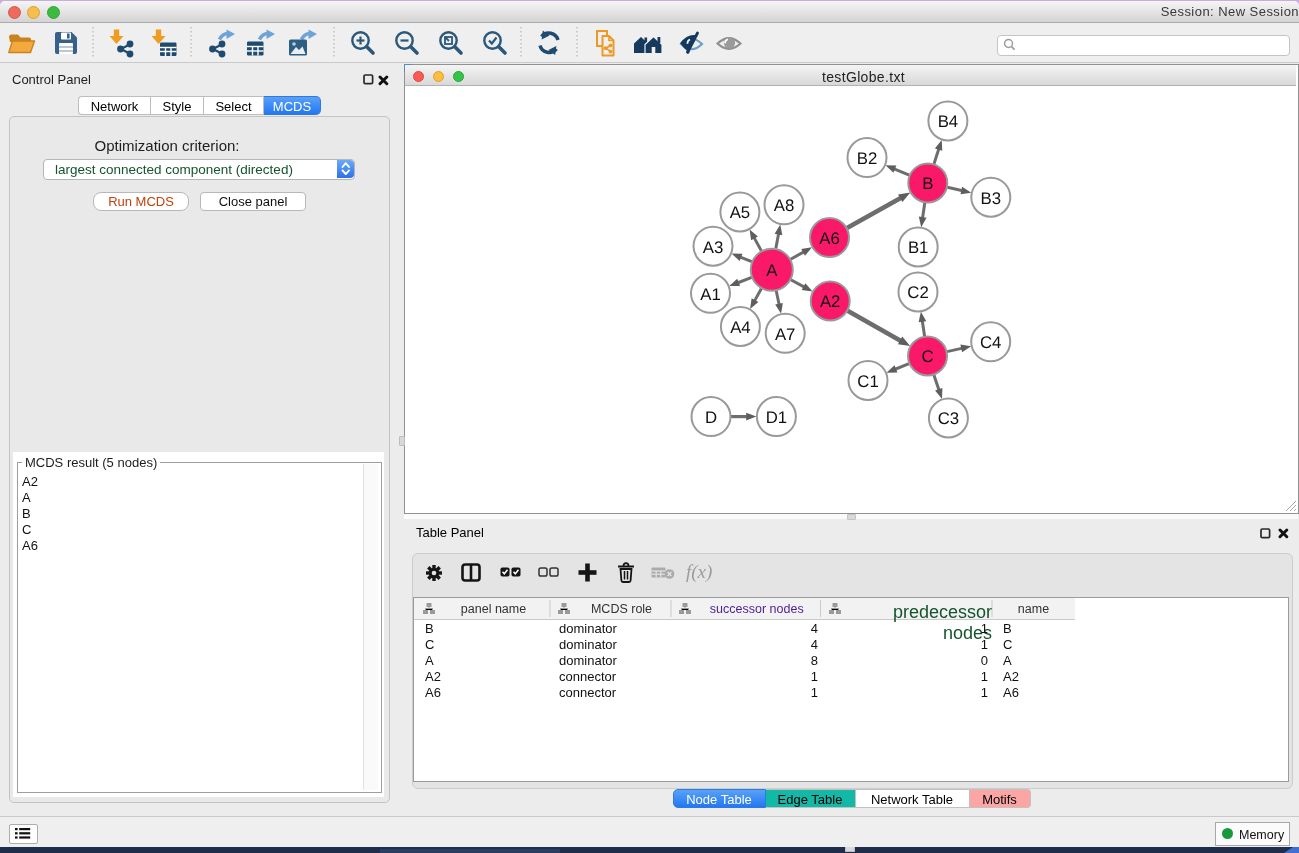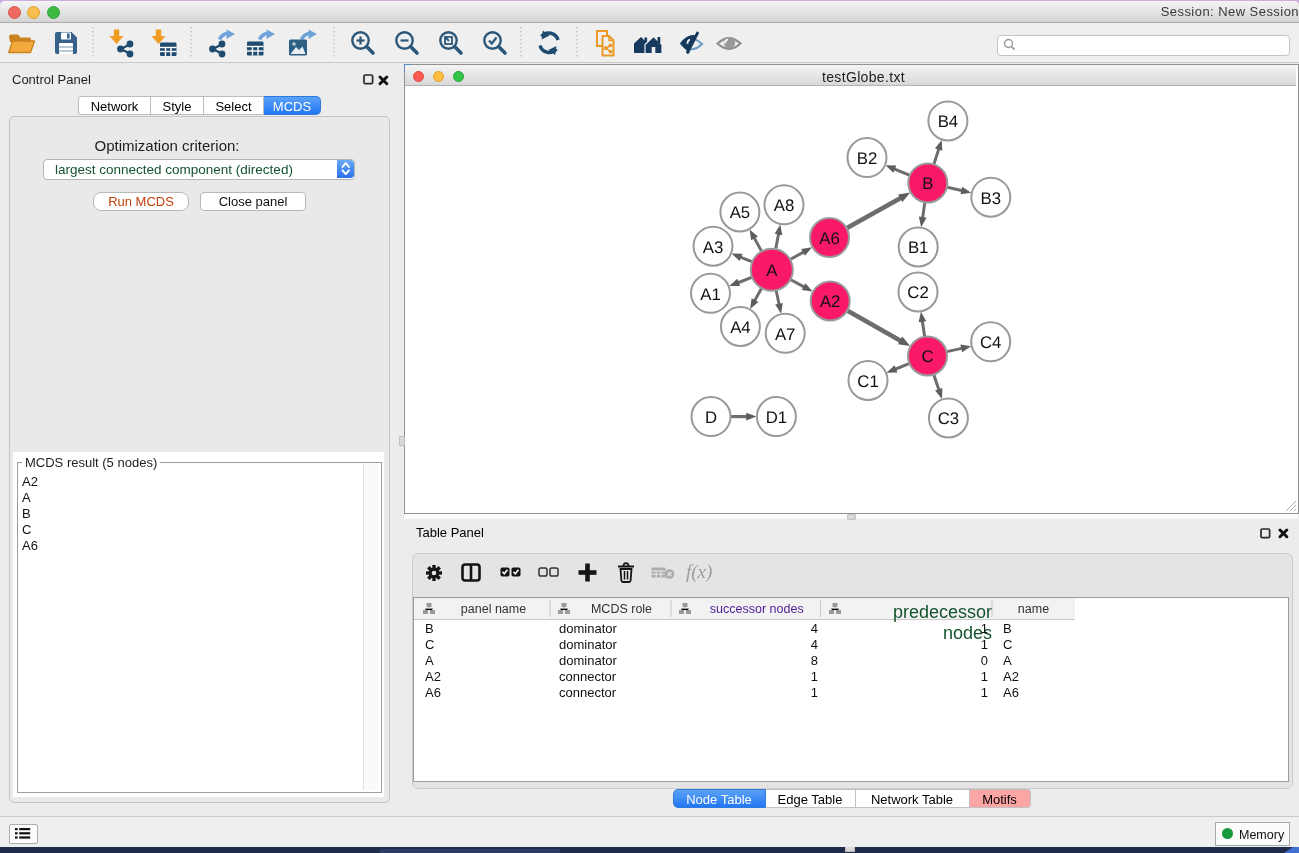--- a/index.html
+++ b/index.html
@@ -444,21 +444,21 @@
   </svg>
 
 <div class="abs" style="left:425px;top:621px;font-size:13px;color:#111;line-height:16px">B<br>C<br>A<br>A2<br>A6</div>
 <div class="abs" style="left:559px;top:621px;font-size:13px;color:#111;line-height:16px">dominator<br>dominator<br>dominator<br>connector<br>connector</div>
 <div class="abs" style="left:668px;top:621px;width:150px;text-align:right;font-size:13px;color:#111;line-height:16px">4<br>4<br>8<br>1<br>1</div>
 <div class="abs" style="left:838px;top:621px;width:150px;text-align:right;font-size:13px;color:#111;line-height:16px">1<br>1<br>0<br>1<br>1</div>
 <div class="abs" style="left:1003px;top:621px;font-size:13px;color:#111;line-height:16px">B<br>C<br>A<br>A2<br>A6</div>
 
 <div class="abs" style="left:672.5px;top:789px;height:19px;display:flex;font-size:13px;line-height:19px;text-align:center">
   <div style="width:91px;background:linear-gradient(#5aa1f7,#2277f2);border:1px solid #2f7ae0;border-radius:5px 0 0 5px;color:#fff">Node Table</div>
-  <div style="width:89px;background:#ffffff;border:1px solid #c2c2c2;border-left:none">Edge Table</div>
+  <div style="width:89px;background:#14b8a6;border:1px solid #c2c2c2;border-left:none">Edge Table</div>
   <div style="width:113px;background:#fff;border:1px solid #c2c2c2;border-left:none">Network Table</div>
   <div style="width:60px;background:#fca5a5;border:1px solid #c2c2c2;border-left:none;border-radius:0 4px 4px 0">Motifs</div>
 </div>
 
 <div class="abs" style="left:0;top:816px;width:1299px;height:30px;background:#efefef;border-top:1px solid #c9c9c9"></div>
 <div class="abs" style="left:9px;top:824px;width:27px;height:18px;background:#fdfdfd;border:1px solid #adadad;border-radius:2px"></div>
 <svg class="abs" style="left:15px;top:828px" width="16" height="11">
     <g fill="#111">
       <rect x="0" y="0" width="2.6" height="2.2"></rect>
       <rect x="0" y="4.2" width="2.6" height="2.2"></rect>

